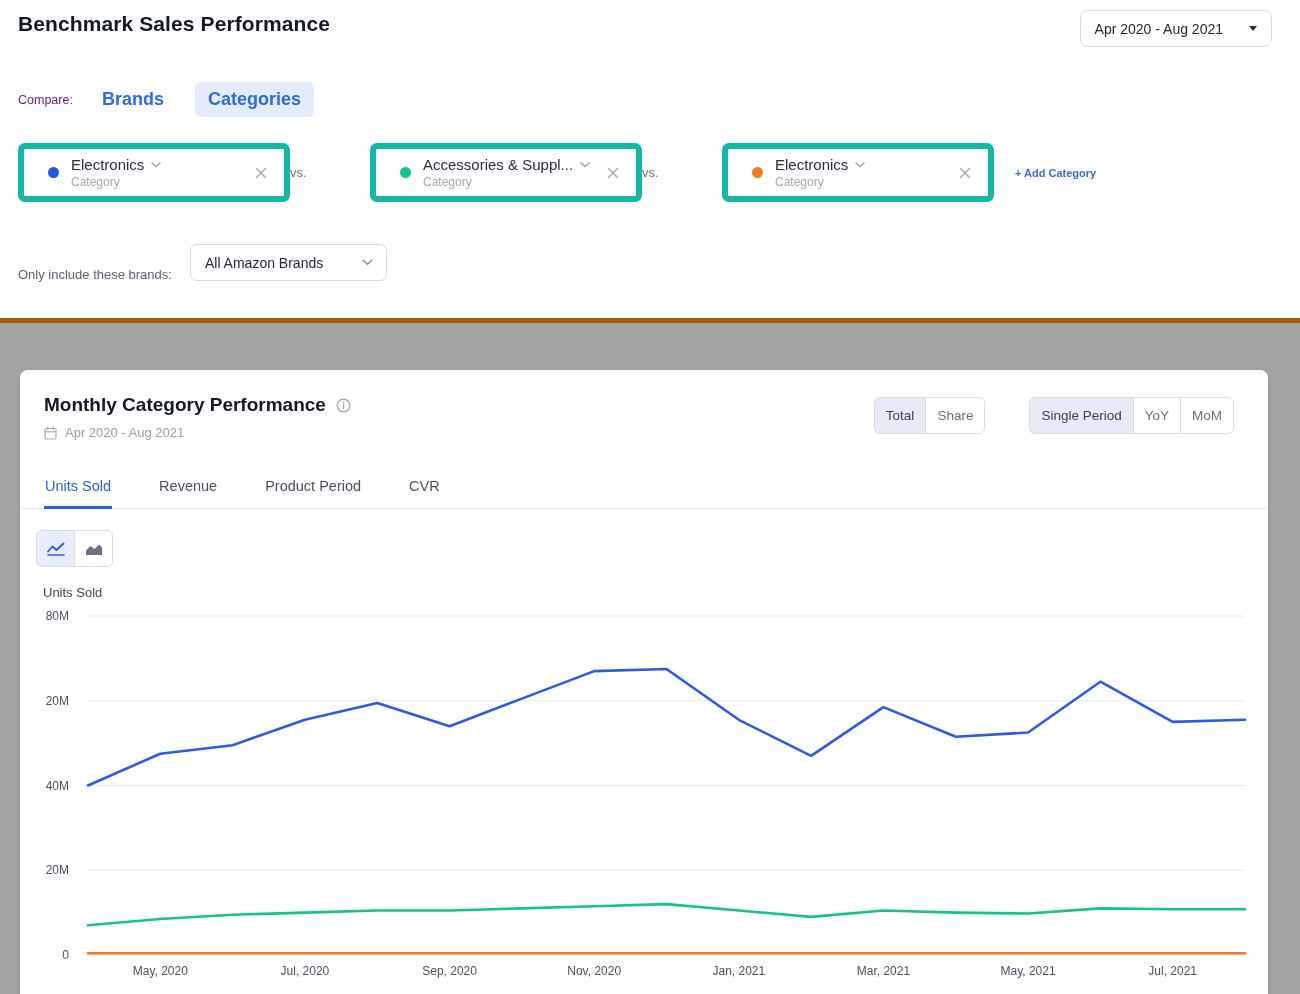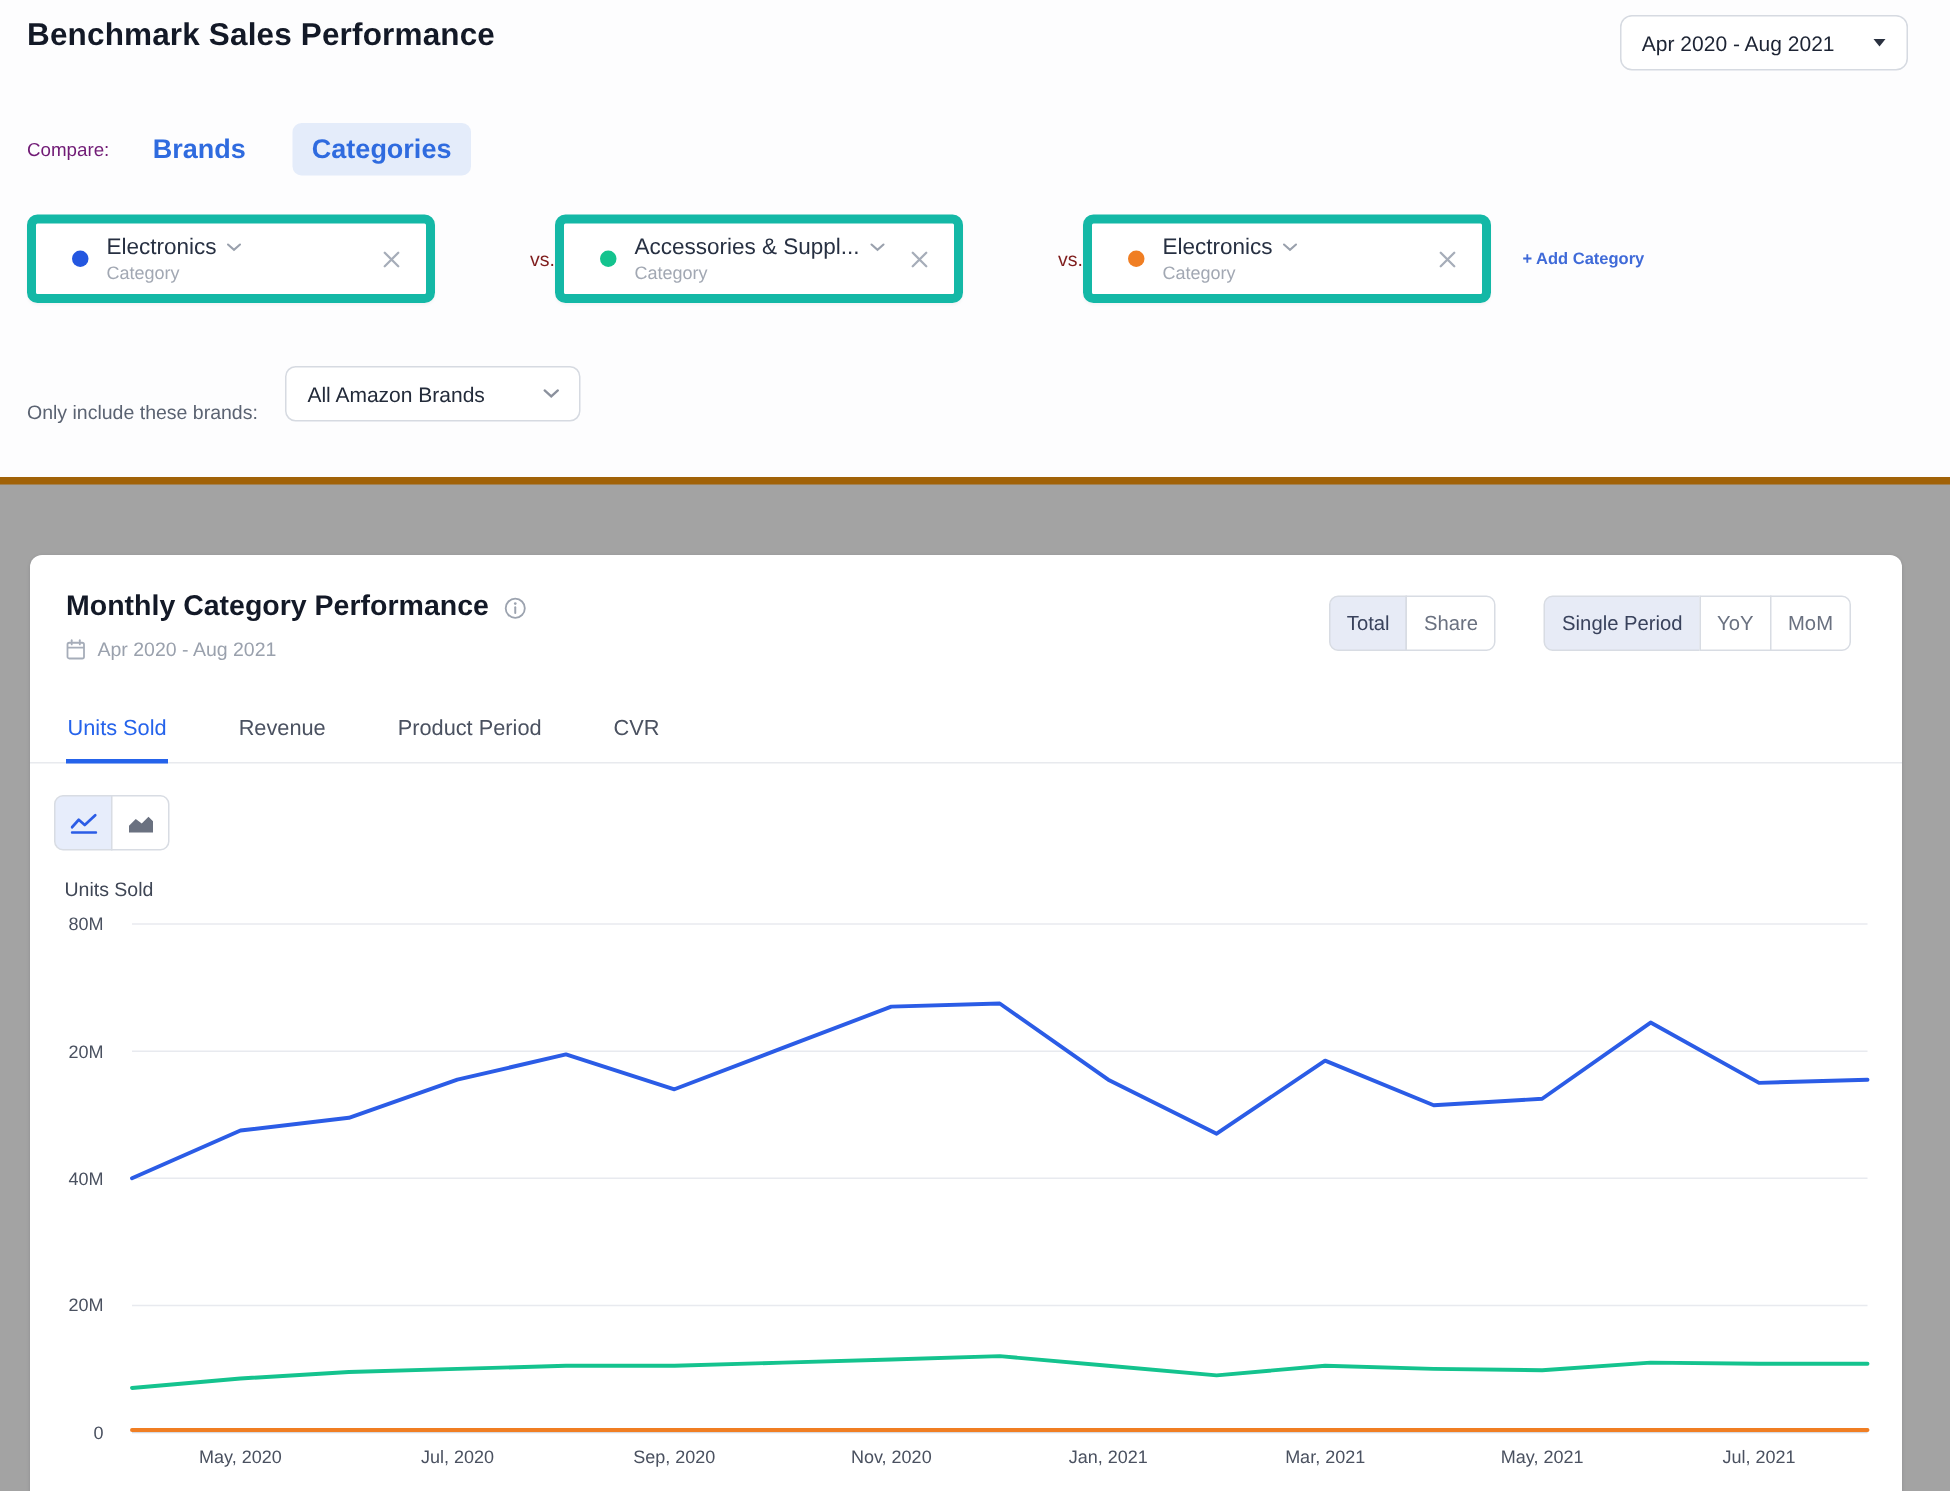--- a/index.html
+++ b/index.html
@@ -28,39 +28,39 @@
   .cards-row { position: absolute; top: 143px; left: 18px; display: flex; align-items: center; }
   .cat-card { width: 272px; height: 59px; background: #fff; border: 6px solid #14b8a6; border-radius: 7px;
     display: flex; align-items: center; padding: 0 14px 0 24px; position: relative; box-shadow: 0 1px 2px rgba(20,30,50,.04); }
   .dot { width: 11px; height: 11px; border-radius: 50%; flex: none; margin-right: 12px; }
   .cat-info { display: flex; flex-direction: column; }
   .cat-name-row { display: flex; align-items: center; gap: 7px; cursor: pointer; }
   .cat-name { font-size: 15px; font-weight: 500; color: #273042; white-space: nowrap; }
   .chev { line-height: 0; color: #9aa1ad; }
   .cat-type { font-size: 12px; color: #a2a8b3; margin-top: 2px; }
   .card-close { position: absolute; right: 13px; top: 50%; transform: translateY(-50%); background: none; border: none; padding: 4px; cursor: pointer; line-height: 0; }
-  .vs { width: 80px; text-align: right; font-size: 13px; color: #7f1d1d; }
+  .vs { width: 80px; text-align: left; font-size: 13px; color: #737373; }
   .add-category { margin-left: 15px; background: none; border: none; color: #3f6ad8; font-size: 11px; font-weight: 600; cursor: pointer; font-family: inherit; white-space: nowrap; }
 
   
   .brands-row { position: absolute; top: 243px; left: 18px; display: flex; align-items: center; }
   .brands-label { font-size: 13px; color: #5b6372; margin-top: 24px; }
   .brands-select { margin-left: 18px; width: 197px; height: 37px; display: flex; align-items: center; justify-content: space-between;
     padding: 0 13px 0 14px; background: #fff; border: 1px solid #d6dae1; border-radius: 7px; font-size: 14px; color: #232b3a; cursor: pointer; font-family: inherit; }
 
   
   .lower { position: absolute; top: 318px; left: 0; right: 0; bottom: 0; background: #a3a3a3; border-top: 5px solid #a16207; padding-left: 24px; }
   .panel { position: absolute; top: 47px; left: 20px; width: 1248px; height: 660px; background: #fff; border-radius: 8px;
     box-shadow: 0 1px 3px rgba(16,24,40,.09), 0 1px 2px rgba(16,24,40,.05); }
   .panel-head { position: relative; padding: 24px 24px 0; height: 75px; }
   .panel-title-row { display: flex; align-items: center; gap: 10px; }
   .panel-title { margin: 0; font-size: 19px; font-weight: 700; color: #131927; }
   .info { line-height: 0; cursor: pointer; }
   .panel-sub { margin-top: 9px; display: flex; align-items: center; gap: 8px; font-size: 13px; color: #9aa1ad; }
-  .panel-controls { position: absolute; top: 27px; right: 34px; display: flex; gap: 32px; }
+  .panel-controls { position: absolute; top: 27px; right: 34px; display: flex; gap: 44px; }
   .btn-group { display: flex; }
   .gbtn { height: 37px; padding: 0 11px; background: #fff; border: 1px solid #d8dce3; font-size: 13.5px; color: #6a7180;
     cursor: pointer; margin-left: -1px; font-family: inherit; white-space: nowrap; }
   .btn-group .gbtn:first-child { margin-left: 0; border-radius: 6px 0 0 6px; }
   .btn-group .gbtn:last-child { border-radius: 0 6px 6px 0; }
   .gbtn.active { background: #e7ebf6; color: #39425c; font-weight: 500; }
 
   .tabs { margin-top: 20px; padding: 0 24px; border-bottom: 1px solid #e8eaee; display: flex; gap: 46px; }
   .tab { background: none; border: none; padding: 13px 1px 12px; font-size: 14.5px; font-weight: 500; color: #4a5160;
     cursor: pointer; border-bottom: 3px solid transparent; margin-bottom: -1px; font-family: inherit; }

